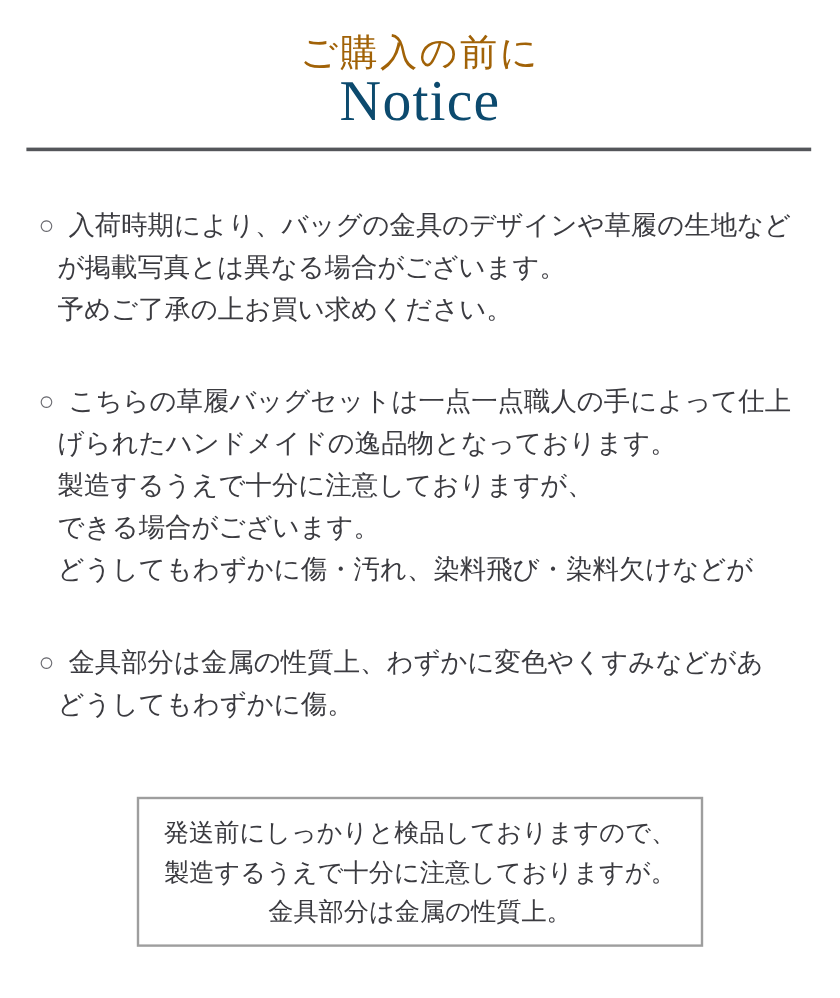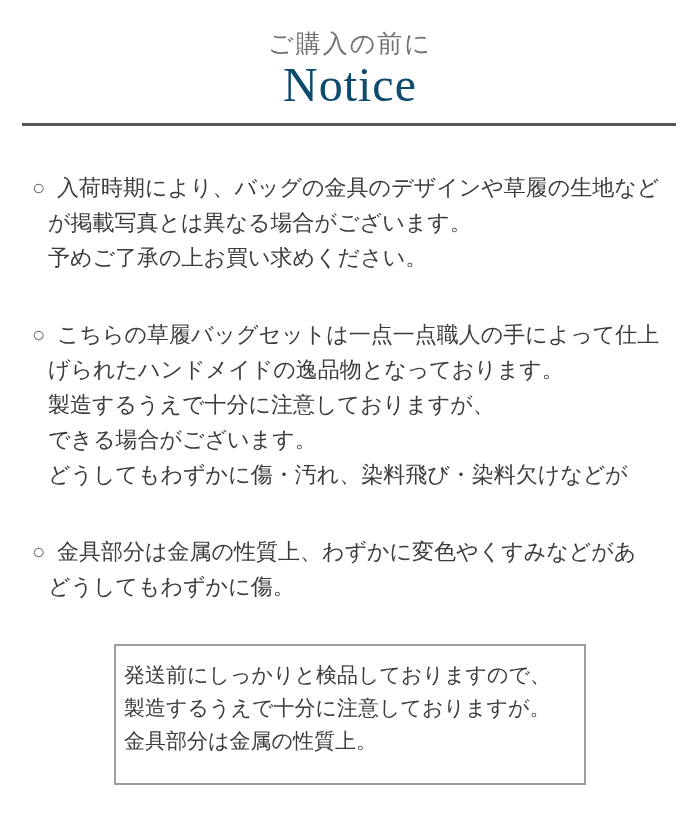--- a/index.html
+++ b/index.html
@@ -15,23 +15,23 @@
     overflow: hidden;
     font-family: "Liberation Sans", "DejaVu Sans", sans-serif;
     color: #3b3b40;
   }
   .header {
     text-align: center;
     padding-top: 30px;
   }
   .subtitle {
     font-family: "Liberation Serif", "DejaVu Serif", serif;
-    font-size: 25px;
+    font-size: 31px;
     line-height: 28px;
-    color: #737373;
+    color: #a16207;
     letter-spacing: 2px;
   }
   .title {
     font-family: "Liberation Serif", "DejaVu Serif", serif;
     font-size: 48px;
     line-height: 50px;
     font-weight: normal;
     color: #0c4a6e;
     letter-spacing: 1px;
     margin: 2px 0 0 0;
@@ -64,25 +64,26 @@
     color: #6a6a70;
   }
   .notice .line {
     white-space: nowrap;
   }
   .notice .line.first {
     text-indent: 9px;
   }
   .assurance-box {
     width: 472px;
-    margin: 40px auto 0 auto;
+    margin: 60px auto 0 auto;
     box-sizing: border-box;
     border: 2px solid #9e9e9e;
     background: #ffffff;
-    padding: 12px 8px 26px 8px;
+    padding: 12px 8px 10px 8px;
+    text-align: center;
     font-size: 21px;
     line-height: 33px;
   }
 </style>
 </head>
 <body>
 
 <div class="page">
 
   <div class="header">

